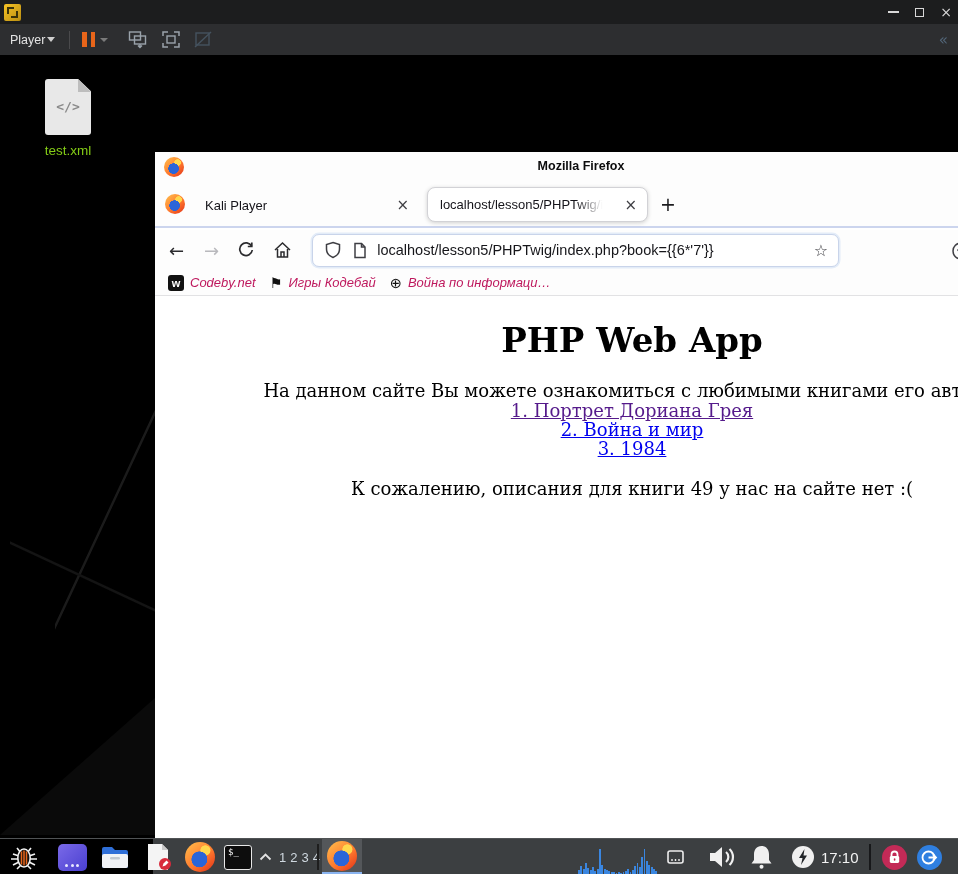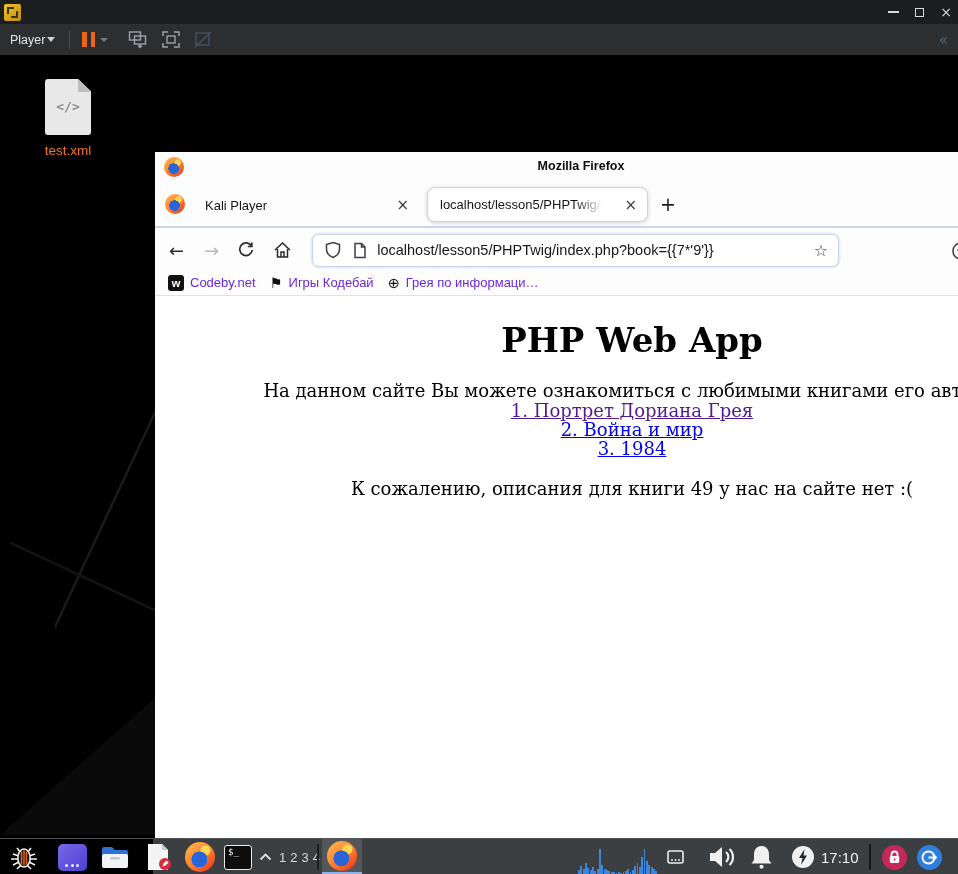--- a/index.html
+++ b/index.html
@@ -32,21 +32,21 @@
   
   .vm-screen { position:absolute; left:0; top:55px; width:958px; height:783px; background:#000; overflow:hidden; }
   .wall-line1 { position:absolute; left:55px; top:220px; width:160px; height:360px; background:linear-gradient(115deg, transparent 49.5%, #1b1b1b 49.8%, #1b1b1b 50.3%, transparent 50.6%); }
   .wall-line2 { position:absolute; left:10px; top:380px; width:180px; height:300px; background:linear-gradient(25deg, transparent 49.6%, #141414 49.9%, #141414 50.3%, transparent 50.6%); }
   .wall-poly { position:absolute; left:0; top:540px; width:190px; height:240px; background:#0d0d0d; clip-path:polygon(0 100%, 100% 30%, 100% 100%); opacity:.8; }
 
   .desktop-file { position:absolute; left:18px; top:24px; width:100px; text-align:center; }
   .file-glyph { width:46px; height:56px; margin:0 auto; position:relative; background:#e8e8e8; border-radius:3px; clip-path:polygon(0 0, 72% 0, 100% 22%, 100% 100%, 0 100%); }
   .file-glyph::before { content:""; position:absolute; right:0; top:0; width:13px; height:13px; background:#bdbdbd; clip-path:polygon(0 0, 100% 100%, 0 100%); }
   .file-glyph span { position:absolute; left:0; right:0; top:20px; color:#8a8a8a; font-size:13px; font-weight:bold; font-family:"DejaVu Sans Mono",monospace; }
-  .file-label { margin-top:8px; color:#f97316; font-size:13.5px; text-shadow:0 1px 2px #000; }
+  .file-label { margin-top:8px; color:#84cc16; font-size:13.5px; text-shadow:0 1px 2px #000; }
 
   
   .ffwin { position:absolute; left:155px; top:97px; width:954px; height:686px; background:#fff; }
   .ff-titlebar { position:absolute; left:0; top:0; width:100%; height:30px; background:#fdfdfd; }
   .ff-title { position:absolute; left:426px; top:7px; transform:translateX(-50%); font-weight:bold; font-size:12.5px; color:#0c0c0d; }
   .ff-logo { border-radius:50%; background:radial-gradient(circle at 48% 58%, #2a65d8 0 33%, rgba(0,0,0,0) 35%), radial-gradient(circle at 68% 28%, #ffd84d 0 16%, rgba(0,0,0,0) 18%), linear-gradient(140deg,#ffb347 10%,#ff7a2e 55%,#e8401c 90%); }
   .lg20 { width:20px; height:20px; } .lg30 { width:30px; height:30px; }
   .ff-titlebar .ff-logo { position:absolute; left:9px; top:5px; }
 
   .tabbar { position:absolute; left:0; top:30px; width:100%; height:46px; background:#fdfdfd; border-bottom:2px solid #ccd5ee; }
@@ -67,21 +67,21 @@
   .nav-ic { margin-left:18px; display:flex; align-items:center; }
   .urlbar { margin-left:20px; width:527px; height:33px; background:#fff; border:1px solid #c9d4ea; border-radius:7px; box-shadow:0 0 0 1.5px #e3ecf8; display:flex; align-items:center; }
   .urlbar .ic { margin-left:12px; display:flex; }
   .url-text { margin-left:10px; font-size:14.5px; color:#16161a; white-space:nowrap; }
   .url-star { margin-left:auto; margin-right:10px; font-size:16px; color:#45454a; font-family:"DejaVu Sans",sans-serif; }
   .pocket { position:absolute; left:778px; top:11px; }
 
   .bmbar { position:absolute; left:0; top:118px; width:100%; height:26px; background:#fdfdfd; border-bottom:1px solid #e2e2e4; display:flex; align-items:center; }
   .bm { display:flex; align-items:center; margin-left:13px; }
   .bm + .bm { margin-left:14px; }
-  .bm-label { margin-left:6px; font-size:13px; color:#6d28d9; }
+  .bm-label { margin-left:6px; font-size:13px; color:#be185d;font-style:italic; }
   .bm-codeby { width:16px; height:16px; background:#111; border-radius:3px; color:#fff; font-size:11px; font-weight:bold; text-align:center; line-height:16px; }
   .bm-glyph { font-family:"DejaVu Sans",sans-serif; font-size:14.5px; color:#111; }
 
   .content { position:absolute; left:0; top:145px; width:100%; height:541px; background:#fff; text-align:center; font-family:"DejaVu Serif", serif; color:#000; }
   .content h1 { margin-top:23px; font-size:34px; font-weight:bold; }
   .content .intro { margin-top:20px; font-size:18px; }
   .content .links { margin-top:0; font-size:18px; line-height:19px; }
   .content .links a { display:block; text-decoration:underline; }
   a.l-visited { color:#551a8b; }
   a.l-new { color:#0000ee; }
@@ -204,21 +204,21 @@
             <svg width="16" height="18" viewBox="0 0 16 18">
                 <path d="M8 1.5 L14.5 3.5 V8 c0 4.2-2.8 7-6.5 8.5 C4.3 15 1.5 12.2 1.5 8 V3.5 Z" fill="none" stroke="#3f3f44" stroke-width="1.5"></path>
               </svg>
           </span>
           <span class="ic">
             <svg width="14" height="17" viewBox="0 0 14 17">
                 <path d="M2 1.5 h6.5 L12 5 v10.5 H2 Z" fill="none" stroke="#3f3f44" stroke-width="1.5"></path>
                 <path d="M8.5 1.5 V5 H12" fill="none" stroke="#3f3f44" stroke-width="1.5"></path>
               </svg>
           </span>
-          <span class="url-text">localhost/lesson5/PHPTwig/index.php?book={{7*'9'}}</span>
+          <span class="url-text">localhost/lesson5/PHPTwig/index.php?book={{6*'7'}}</span>
           <span class="url-star">☆</span>
         </div>
         <span class="nav-ic pocket">
           <svg width="20" height="20" viewBox="0 0 20 20">
               <circle cx="10" cy="10" r="8" fill="none" stroke="#3f3f44" stroke-width="1.5"></circle>
               <path d="M6.5 8.5 L10 12 l3.5-3.5" fill="none" stroke="#3f3f44" stroke-width="1.6"></path>
             </svg>
         </span>
       </div>
 
@@ -226,21 +226,21 @@
         <div class="bm">
           <span class="bm-codeby">w</span>
           <span class="bm-label">Codeby.net</span>
         </div>
         <div class="bm">
           <span class="bm-glyph">⚑</span>
           <span class="bm-label">Игры Кодебай</span>
         </div>
         <div class="bm">
           <span class="bm-glyph">⊕</span>
-          <span class="bm-label">Грея по информаци…</span>
+          <span class="bm-label">Война по информаци…</span>
         </div>
       </div>
 
       <div class="content">
         <h1>PHP Web App</h1>
         <p class="intro">На данном сайте Вы можете ознакомиться с любимыми книгами его автора:</p>
         <div class="links">
           <a class="l-visited" href="#">1. Портрет Дориана Грея</a>
           <a class="l-new" href="#">2. Война и мир</a>
           <a class="l-new" href="#">3. 1984</a>

